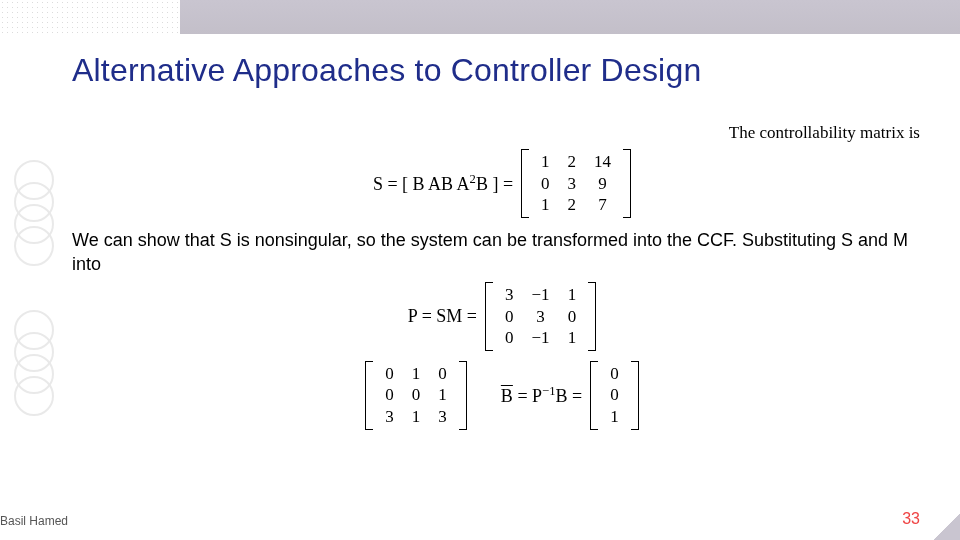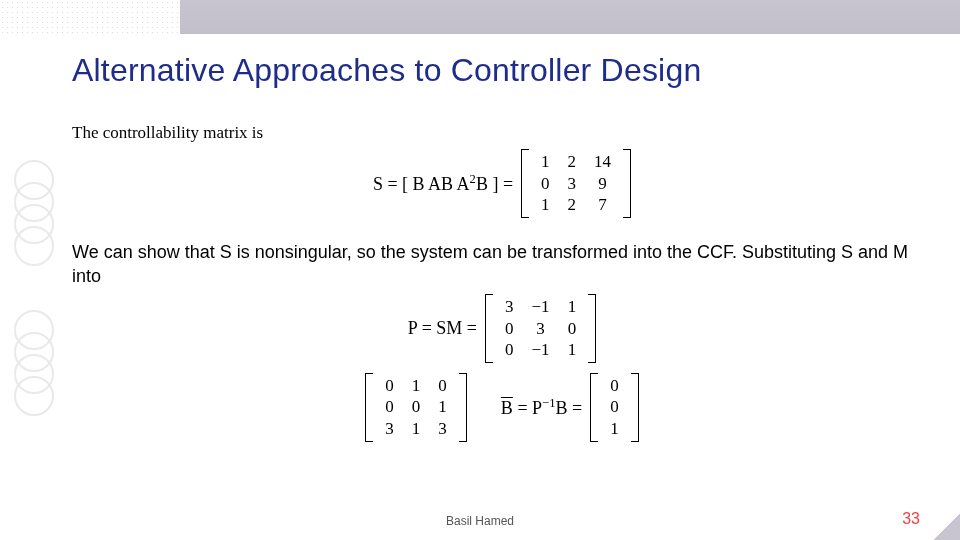--- a/index.html
+++ b/index.html
@@ -53,27 +53,28 @@
     font-size: 32px;
     color: #1f2d8a;
     font-weight: 400;
     margin-bottom: 34px;
     letter-spacing: 0.2px;
   }
   .plain {
     font-family: Georgia, "Times New Roman", serif;
     font-size: 17px;
     color: #000;
-    margin: 6px 0;
+    margin: 6px 12px;
+    text-align: right;
   }
   .body-text {
     font-size: 18px;
     color: #000;
     line-height: 1.35;
-    margin: 22px 0 6px 0;
+    margin: 10px 0 6px 0;
   }
   .eq {
     font-family: Georgia, "Times New Roman", serif;
     font-size: 18px;
     text-align: center;
     margin: 6px 0 10px 0;
   }
   .eq .row {
     display: inline-flex;
     align-items: center;
@@ -101,21 +102,20 @@
     font-size: 17px;
     line-height: 1.15;
   }
   .bold { font-weight: normal; text-align: center; }
   .ov { text-decoration: overline; }
   sup { font-size: 0.7em; }
   .footer-author {
     position: absolute;
     left: 0; width: 960px;
     bottom: 12px;
-    text-align: center;
     font-size: 12px;
     color: #555;
   }
   .footer-page {
     position: absolute;
     right: 40px;
     bottom: 12px;
     font-size: 16px;
     color: #ef4444;
   }

